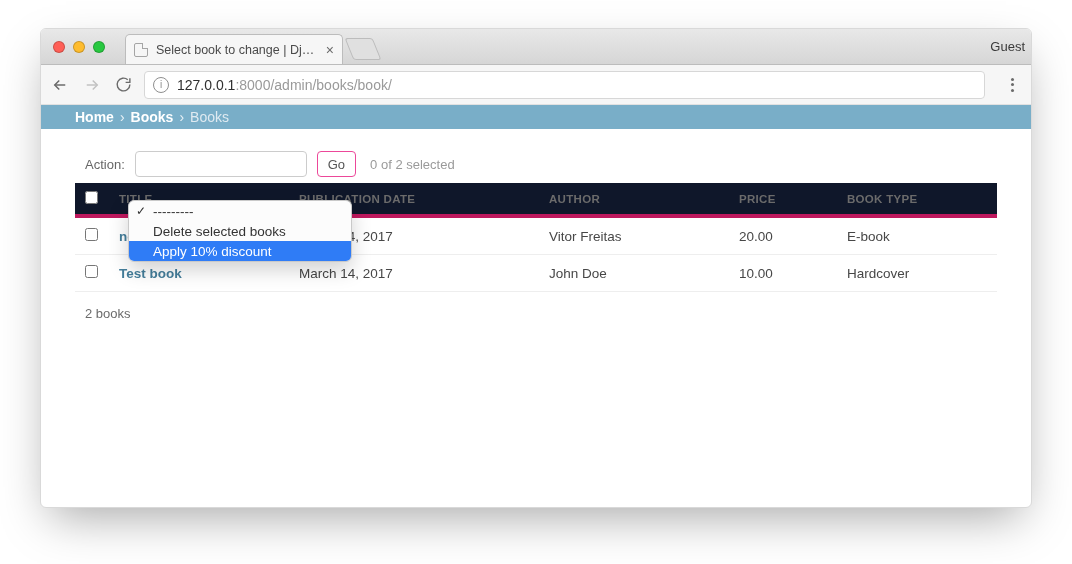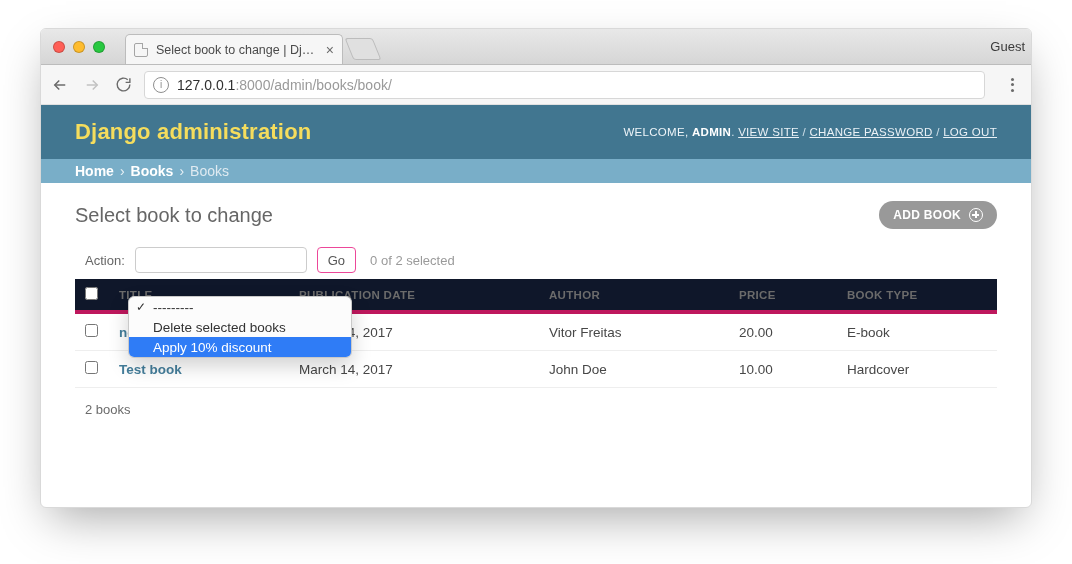--- a/index.html
+++ b/index.html
@@ -117,49 +117,30 @@
           <span>127.0.0.1</span><span class="host-muted">:8000/admin/books/book/</span>
         </span>
       </div>
       <div class="kebab">
           <span></span>
           <span></span>
           <span></span>
         </div>
     </div>
 
-    <div class="django-header">
-      <div class="brand">Django administration</div>
-      <div class="user-links">
-        <span>WELCOME,</span>
-        <strong>ADMIN</strong><span class="dot">.</span>
-        <a>VIEW SITE</a>
-        <span class="dot"> / </span>
-        <a>CHANGE PASSWORD</a>
-        <span class="dot"> / </span>
-        <a>LOG OUT</a>
-      </div>
-    </div>
 
     <div class="breadcrumbs">
       <a>Home</a>
       <span class="sep">›</span>
       <a>Books</a>
       <span class="sep">›</span>
       <span class="current">Books</span>
     </div>
 
     <div class="page-body">
-      <div class="heading-row">
-        <div class="page-heading">Select book to change</div>
-        <div class="add-btn">
-          <span>ADD BOOK</span>
-          <span class="plus"></span>
-        </div>
-      </div>
 
       <div class="action-area">
         <div class="action-row">
           <label>Action:</label>
           <div class="action-select"></div>
           <button class="go-btn">Go</button>
           <span class="sel-count">0 of 2 selected</span>
         </div>
 
         <div class="dropdown">

